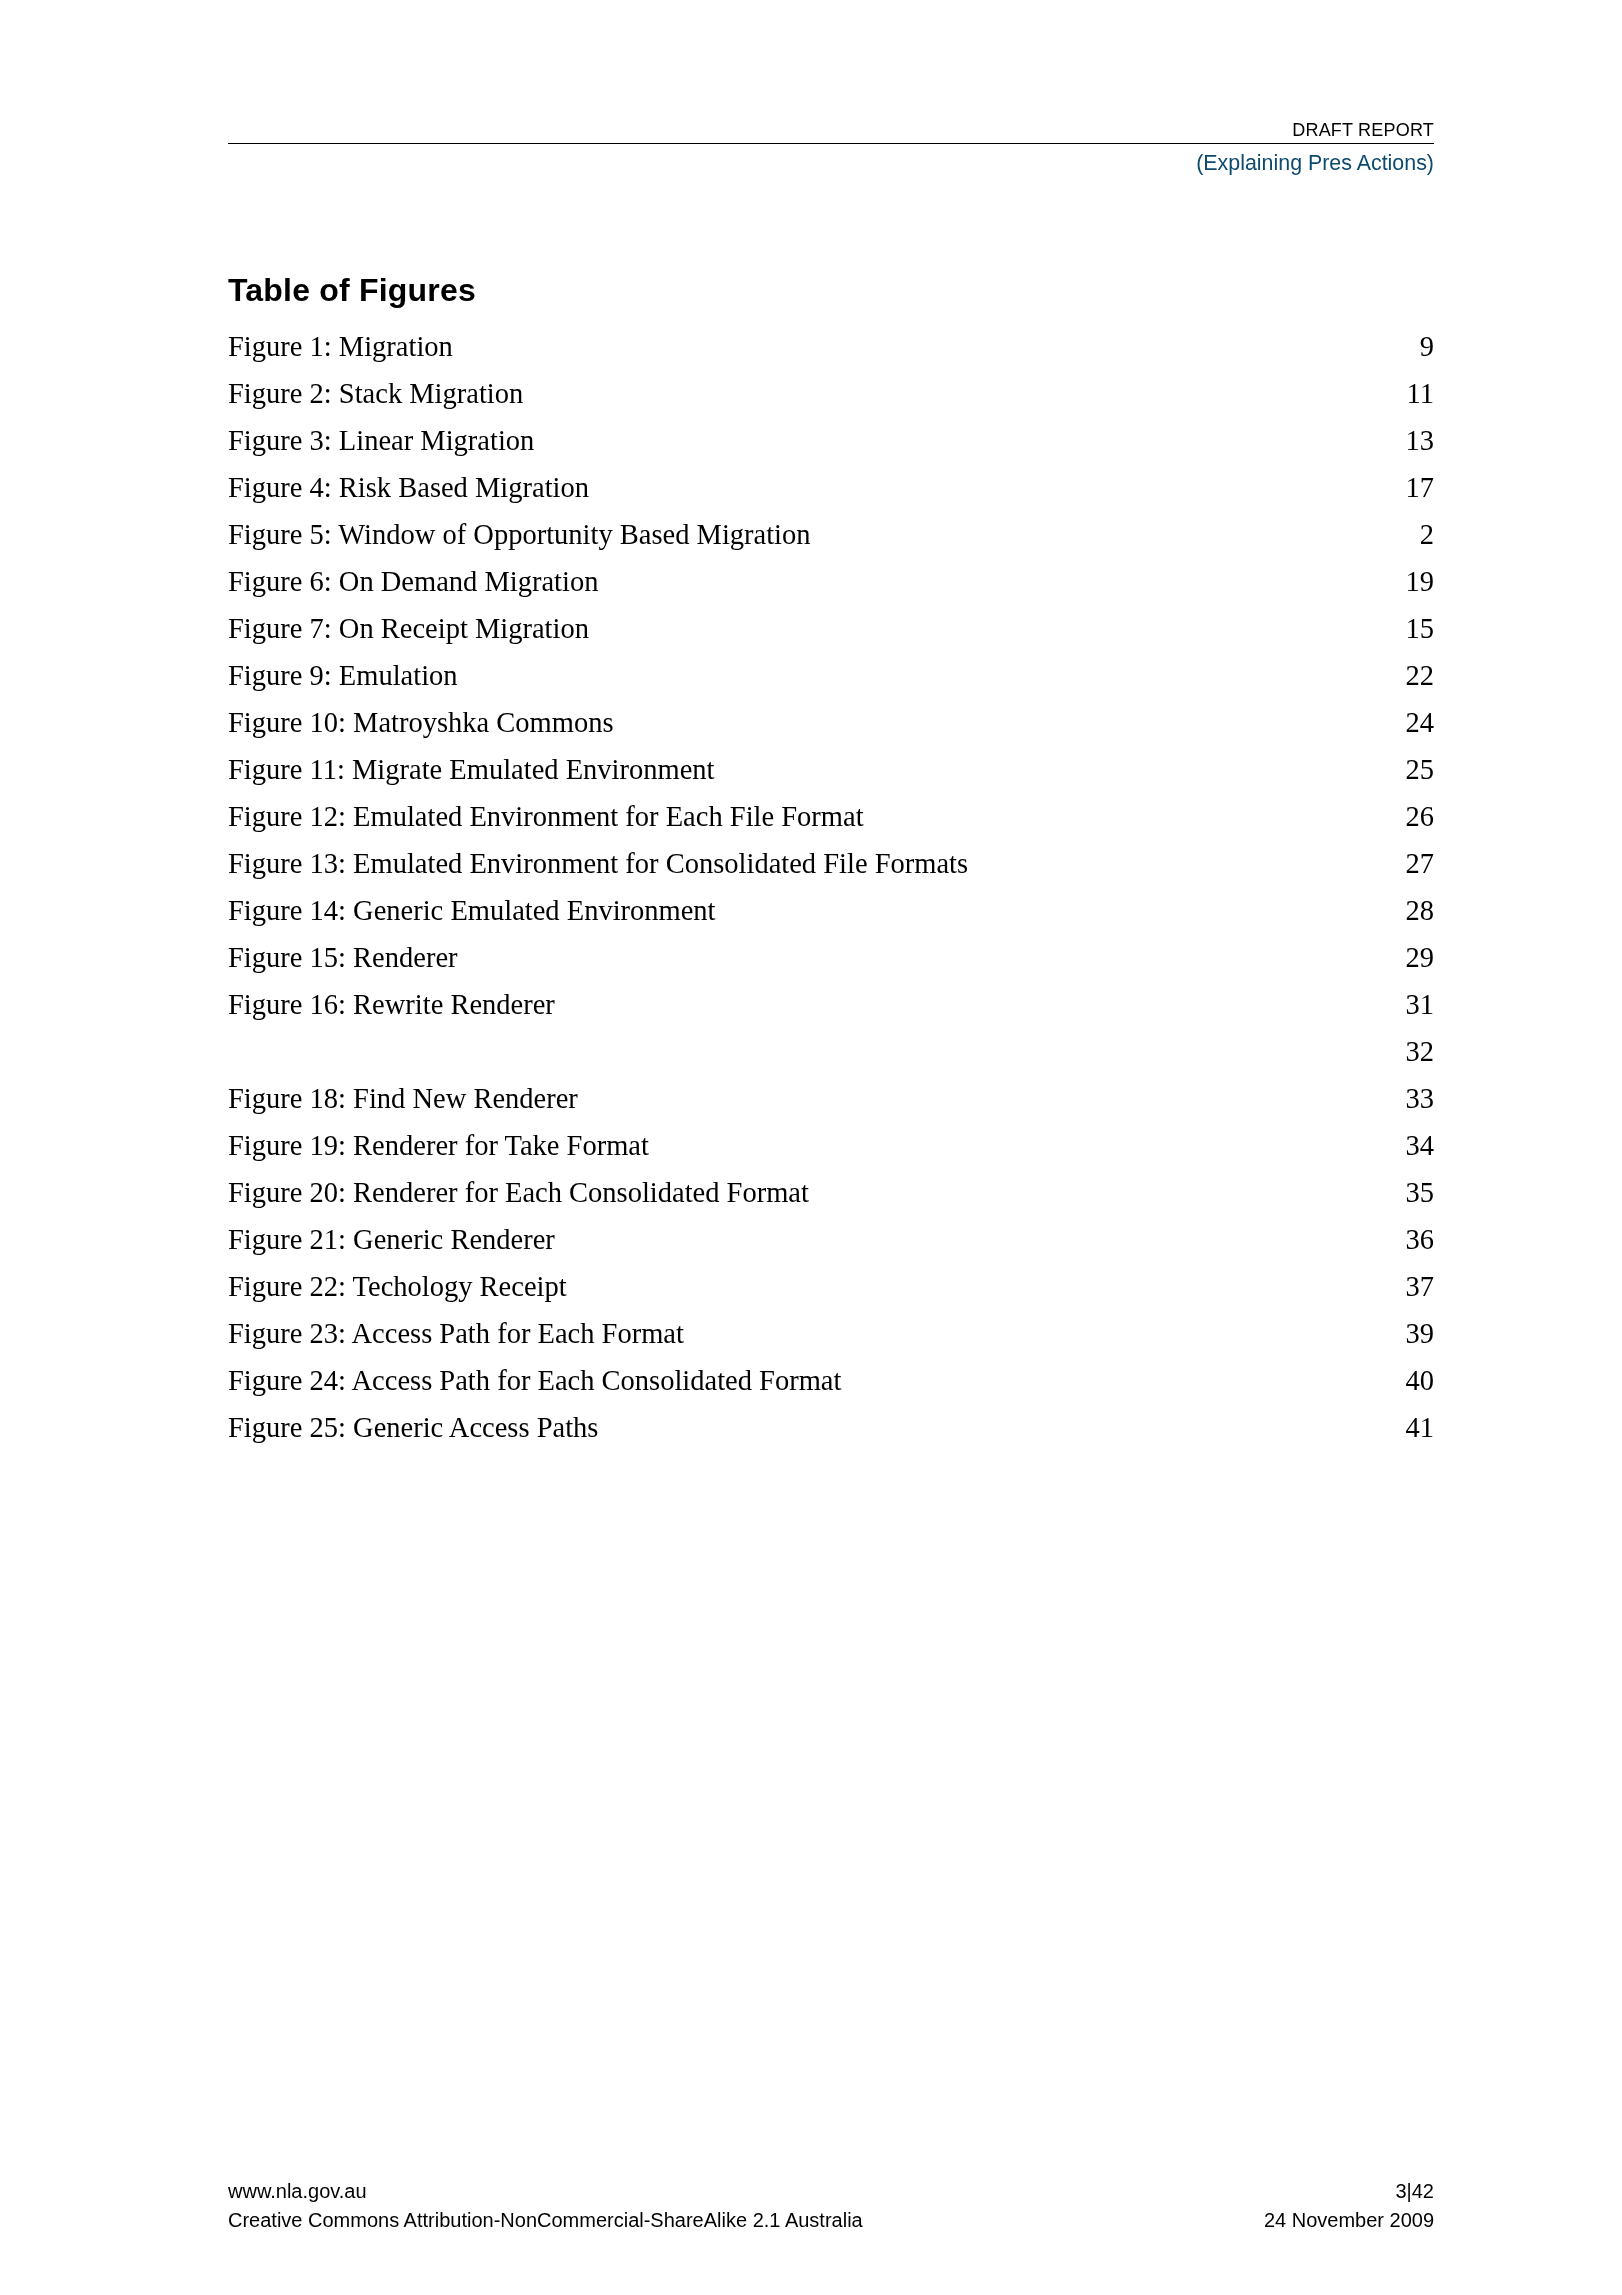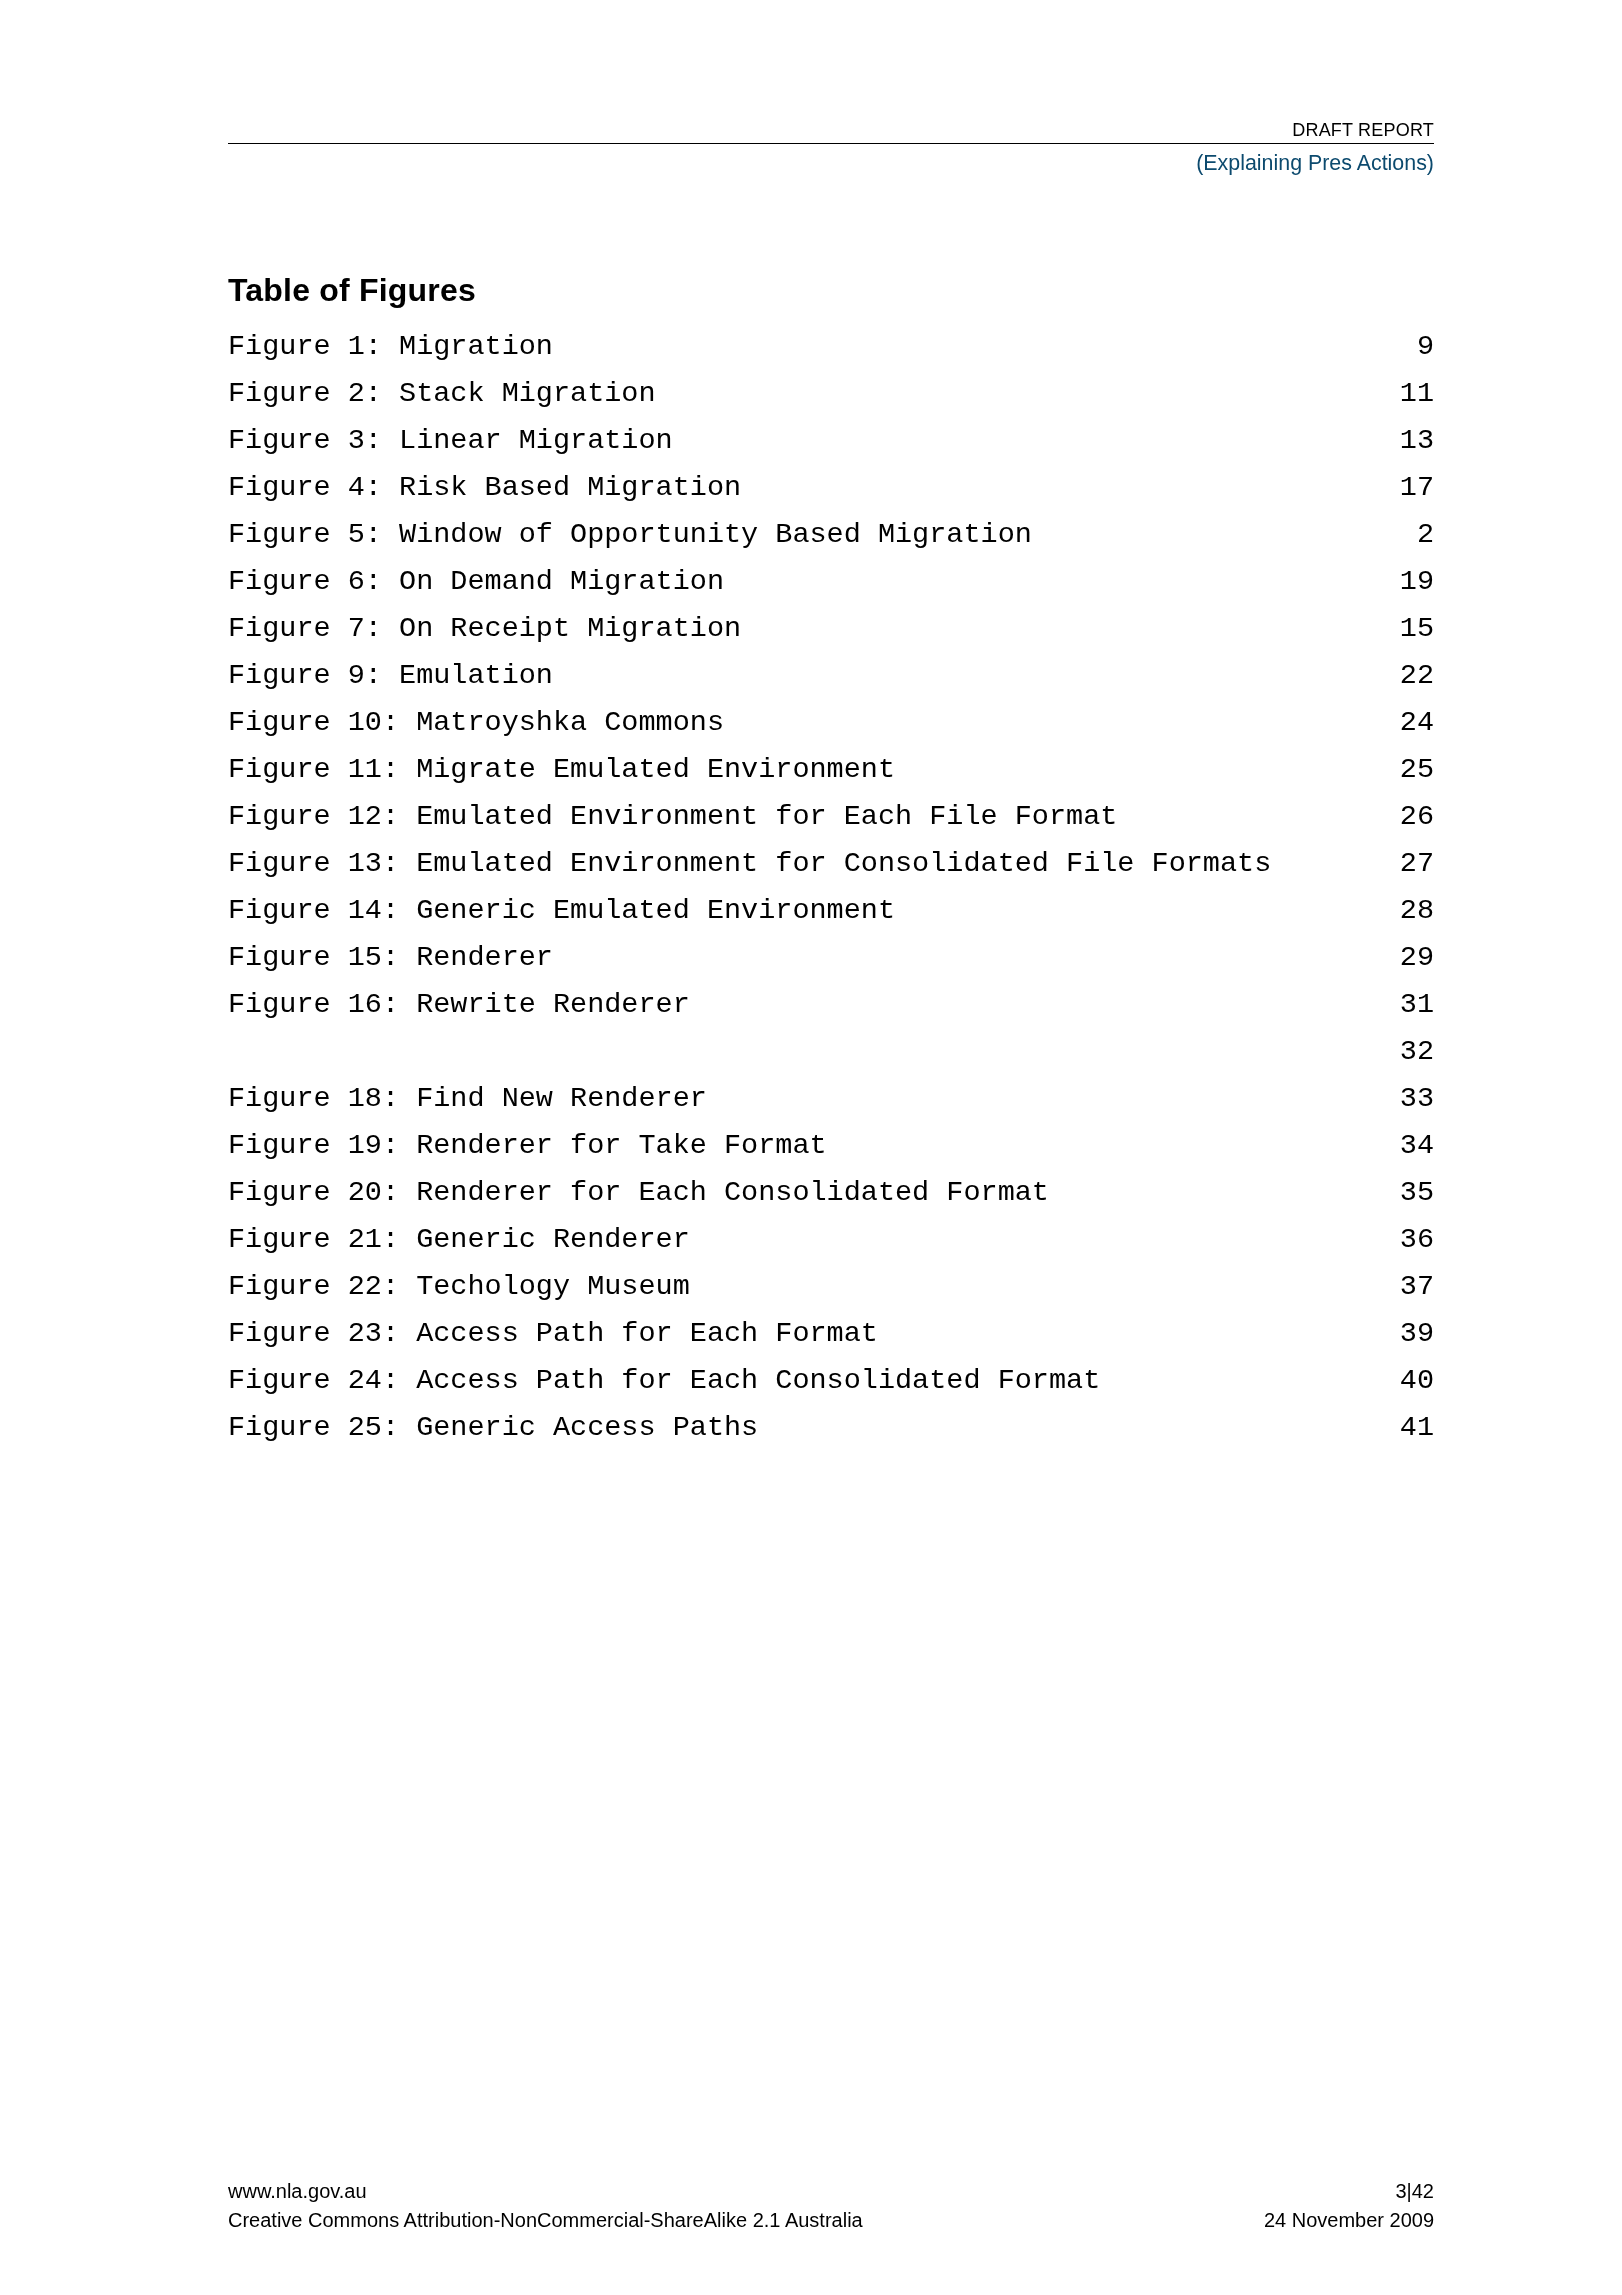--- a/index.html
+++ b/index.html
@@ -64,21 +64,21 @@
   }
   .tof-list {
     margin: 0;
     padding: 0;
     list-style: none;
   }
   .tof-entry {
     display: flex;
     align-items: baseline;
     justify-content: space-between;
-    font-family: Liberation Mono, monospace;
+    font-family: Liberation Serif, serif;
     font-size: 28.5px;
     color: #000000;
     height: 47px;
     line-height: 47px;
     white-space: nowrap;
   }
   .tof-label {
     flex: 0 1 auto;
   }
   .tof-filler {
@@ -216,21 +216,21 @@
           <span class="tof-label">Figure 20: Renderer for Each Consolidated Format</span>
           <span class="tof-filler"></span>
           <span class="tof-page">35</span>
         </li>
         <li class="tof-entry">
           <span class="tof-label">Figure 21: Generic Renderer</span>
           <span class="tof-filler"></span>
           <span class="tof-page">36</span>
         </li>
         <li class="tof-entry">
-          <span class="tof-label">Figure 22: Techology Museum</span>
+          <span class="tof-label">Figure 22: Techology Receipt</span>
           <span class="tof-filler"></span>
           <span class="tof-page">37</span>
         </li>
         <li class="tof-entry">
           <span class="tof-label">Figure 23: Access Path for Each Format</span>
           <span class="tof-filler"></span>
           <span class="tof-page">39</span>
         </li>
         <li class="tof-entry">
           <span class="tof-label">Figure 24: Access Path for Each Consolidated Format</span>

